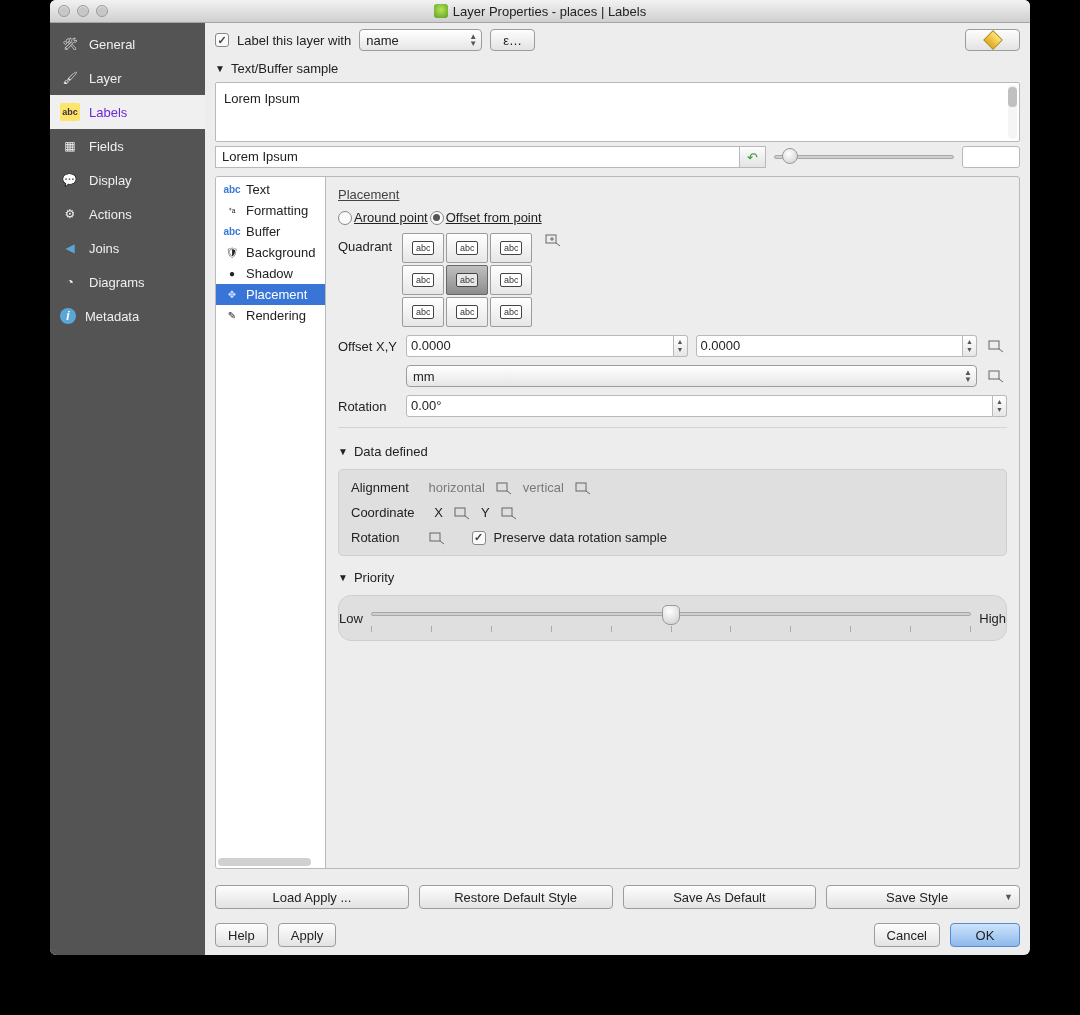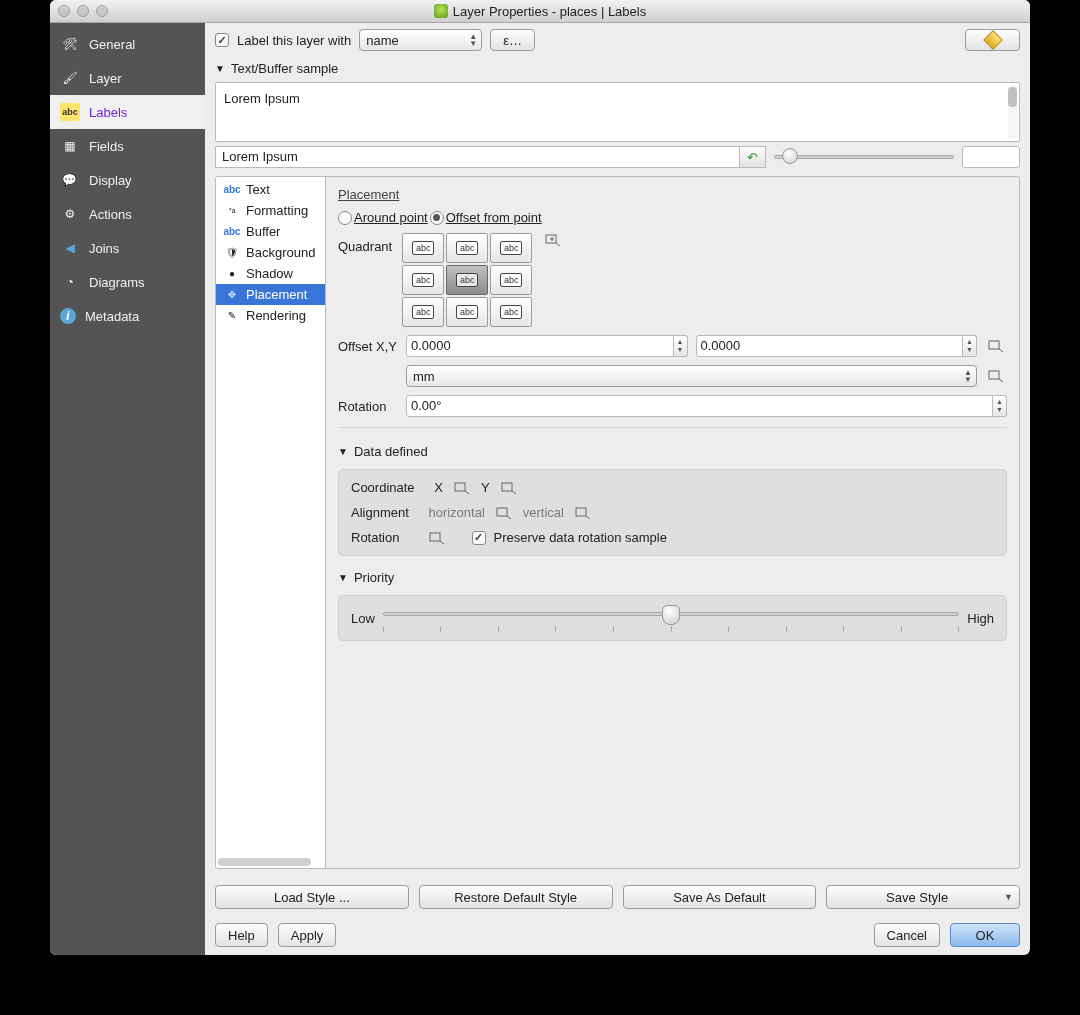--- a/index.html
+++ b/index.html
@@ -327,73 +327,73 @@
 
           <hr class="sep">
 
           <div class="collapser">
                 <span class="tri">▼</span>
                 <span>Data defined</span>
               </div>
 
           <div class="group">
             <div class="row">
+              <span>Alignment</span>&nbsp;
+              <span class="grey">horizontal</span>
+              <span class="dd-icon">
+                    <svg viewBox="0 0 16 14">
+                      <rect x="1" y="2" width="10" height="8" fill="none" stroke="#666"></rect>
+                      <path d="M11 10l4 3" stroke="#666"></path>
+                    </svg>
+                  </span>
+              <span class="grey">vertical</span>
+              <span class="dd-icon">
+                    <svg viewBox="0 0 16 14">
+                      <rect x="1" y="2" width="10" height="8" fill="none" stroke="#666"></rect>
+                      <path d="M11 10l4 3" stroke="#666"></path>
+                    </svg>
+                  </span>
+            </div>
+            <div class="row">
               <span>Coordinate</span>&nbsp;
               <span>X</span>
               <span class="dd-icon">
                     <svg viewBox="0 0 16 14">
                       <rect x="1" y="2" width="10" height="8" fill="none" stroke="#666"></rect>
                       <path d="M11 10l4 3" stroke="#666"></path>
                     </svg>
                   </span>
               <span>Y</span>
               <span class="dd-icon">
                     <svg viewBox="0 0 16 14">
                       <rect x="1" y="2" width="10" height="8" fill="none" stroke="#666"></rect>
                       <path d="M11 10l4 3" stroke="#666"></path>
                     </svg>
                   </span>
             </div>
             <div class="row">
-              <span>Alignment</span>&nbsp;
-              <span class="grey">horizontal</span>
-              <span class="dd-icon">
-                    <svg viewBox="0 0 16 14">
-                      <rect x="1" y="2" width="10" height="8" fill="none" stroke="#666"></rect>
-                      <path d="M11 10l4 3" stroke="#666"></path>
-                    </svg>
-                  </span>
-              <span class="grey">vertical</span>
-              <span class="dd-icon">
-                    <svg viewBox="0 0 16 14">
-                      <rect x="1" y="2" width="10" height="8" fill="none" stroke="#666"></rect>
-                      <path d="M11 10l4 3" stroke="#666"></path>
-                    </svg>
-                  </span>
-            </div>
-            <div class="row">
               <span>Rotation</span>&nbsp;&nbsp;&nbsp;
               <span class="dd-icon">
                     <svg viewBox="0 0 16 14">
                       <rect x="1" y="2" width="10" height="8" fill="none" stroke="#666"></rect>
                       <path d="M11 10l4 3" stroke="#666"></path>
                     </svg>
                   </span>
               &nbsp;&nbsp;
               <span class="chk on"></span>
               <span>Preserve data rotation sample</span>
             </div>
           </div>
 
           <div class="collapser">
                 <span class="tri">▼</span>
                 <span>Priority</span>
               </div>
 
-          <div class="group" style="padding:8px 12px;">
+          <div class="group" style="padding:8px 0;border-radius:13px;">
             <div class="prio-row">
               <span>Low</span>
               <div class="prio-slider">
                 <div class="track"></div>
                 <div class="ticks">
                       <span></span>
                       <span></span>
                       <span></span>
                       <span></span>
                       <span></span>
@@ -408,21 +408,21 @@
               </div>
               <span>High</span>
             </div>
           </div>
         </div>
       </div>
 
       <div class="footer">
         <div class="row4">
           <div class="btn">
-                <span>Load Style ...</span>
+                <span>Load Apply ...</span>
               </div>
           <div class="btn">
                 <span>Restore Default Style</span>
               </div>
           <div class="btn">
                 <span>Save As Default</span>
               </div>
           <div class="btn" style="position:relative;padding-right:24px;">
                 <span>Save Style</span>
                 <span style="position:absolute;right:6px;font-size:9px;color:#555;">▼</span>

